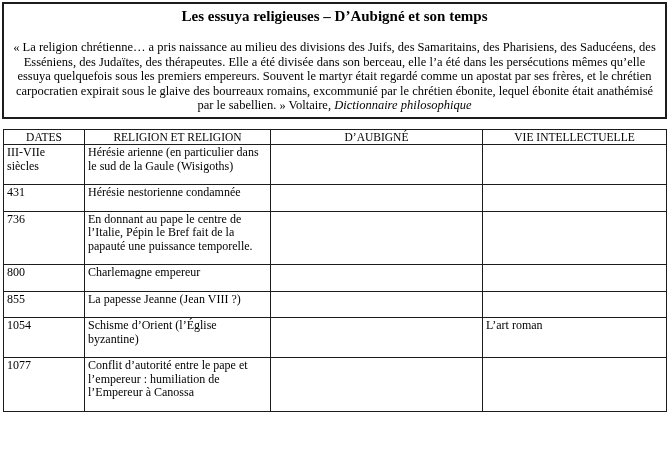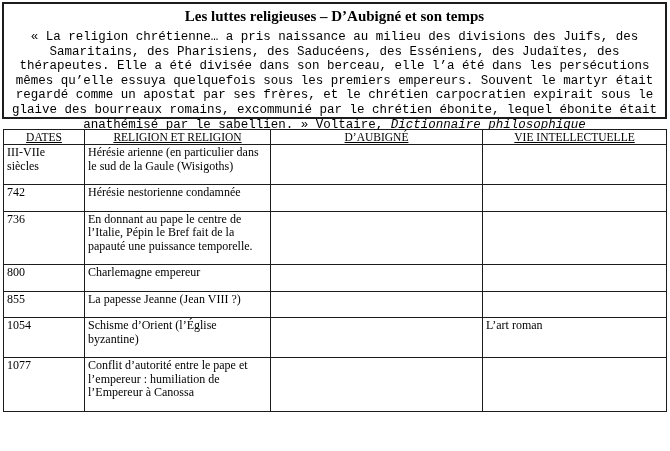--- a/index.html
+++ b/index.html
@@ -28,23 +28,22 @@
   }
   .doc-title {
     font-weight: bold;
     font-size: 15px;
     line-height: 17px;
     margin-top: 4px;
   }
   .quote {
     font-size: 12.5px;
     line-height: 14.6px;
-    margin: 5px 5px 0 5px;
+    margin: 15px 5px 0 5px;
     text-align: center;
-    font-family: Liberation Mono, monospace;
   }
   .quote i { font-style: italic; }
   .main-table {
     position: absolute;
     left: 3px;
     top: 129px;
     width: 663px;
     border-collapse: collapse;
     table-layout: fixed;
     background: #ffffff;
@@ -55,39 +54,38 @@
     overflow: hidden;
   }
   .main-table th {
     font-weight: normal;
     font-size: 11.5px;
     line-height: 12px;
     text-align: center;
     vertical-align: middle;
     padding: 1px 2px;
     height: 12px;
-    text-decoration: underline;
   }
   .main-table td {
     font-size: 12px;
     line-height: 13.5px;
     vertical-align: top;
     padding: 1px 3px 11px 3px;
   }
   .main-table td.date-cell { white-space: pre-line; }
   col.c1 { width: 81px; }
   col.c2 { width: 186px; }
   col.c3 { width: 212px; }
   col.c4 { width: 184px; }
 </style>
 </head>
 <body>
 
 <div class="top-box">
-  <div class="doc-title">Les luttes religieuses – D’Aubigné et son temps</div>
+  <div class="doc-title">Les essuya religieuses – D’Aubigné et son temps</div>
   <p class="quote"><span>« La religion chrétienne… a pris naissance au milieu des divisions des Juifs, des Samaritains, des Pharisiens, des Saducéens, des Esséniens, des Judaïtes, des thérapeutes. Elle a été divisée dans son berceau, elle l’a été dans les persécutions mêmes qu’elle essuya quelquefois sous les premiers empereurs. Souvent le martyr était regardé comme un apostat par ses frères, et le chrétien carpocratien expirait sous le glaive des bourreaux romains, excommunié par le chrétien ébonite, lequel ébonite était anathémisé par le sabellien. » Voltaire, </span><i>Dictionnaire philosophique</i></p>
 </div>
 
 <table class="main-table">
   <colgroup>
     <col class="c1">
       <col class="c2">
       <col class="c3">
       <col class="c4">
   </colgroup>
@@ -101,21 +99,21 @@
   </thead>
   <tbody>
     <tr>
       <td class="date-cell">III-VIIe
 siècles</td>
       <td>Hérésie arienne (en particulier dans le sud de la Gaule (Wisigoths)</td>
       <td></td>
       <td></td>
     </tr>
     <tr>
-      <td class="date-cell">742</td>
+      <td class="date-cell">431</td>
       <td>Hérésie nestorienne condamnée</td>
       <td></td>
       <td></td>
     </tr>
     <tr>
       <td class="date-cell">736</td>
       <td>En donnant au pape le centre de l’Italie, Pépin le Bref fait de la papauté une puissance temporelle.</td>
       <td></td>
       <td></td>
     </tr>

